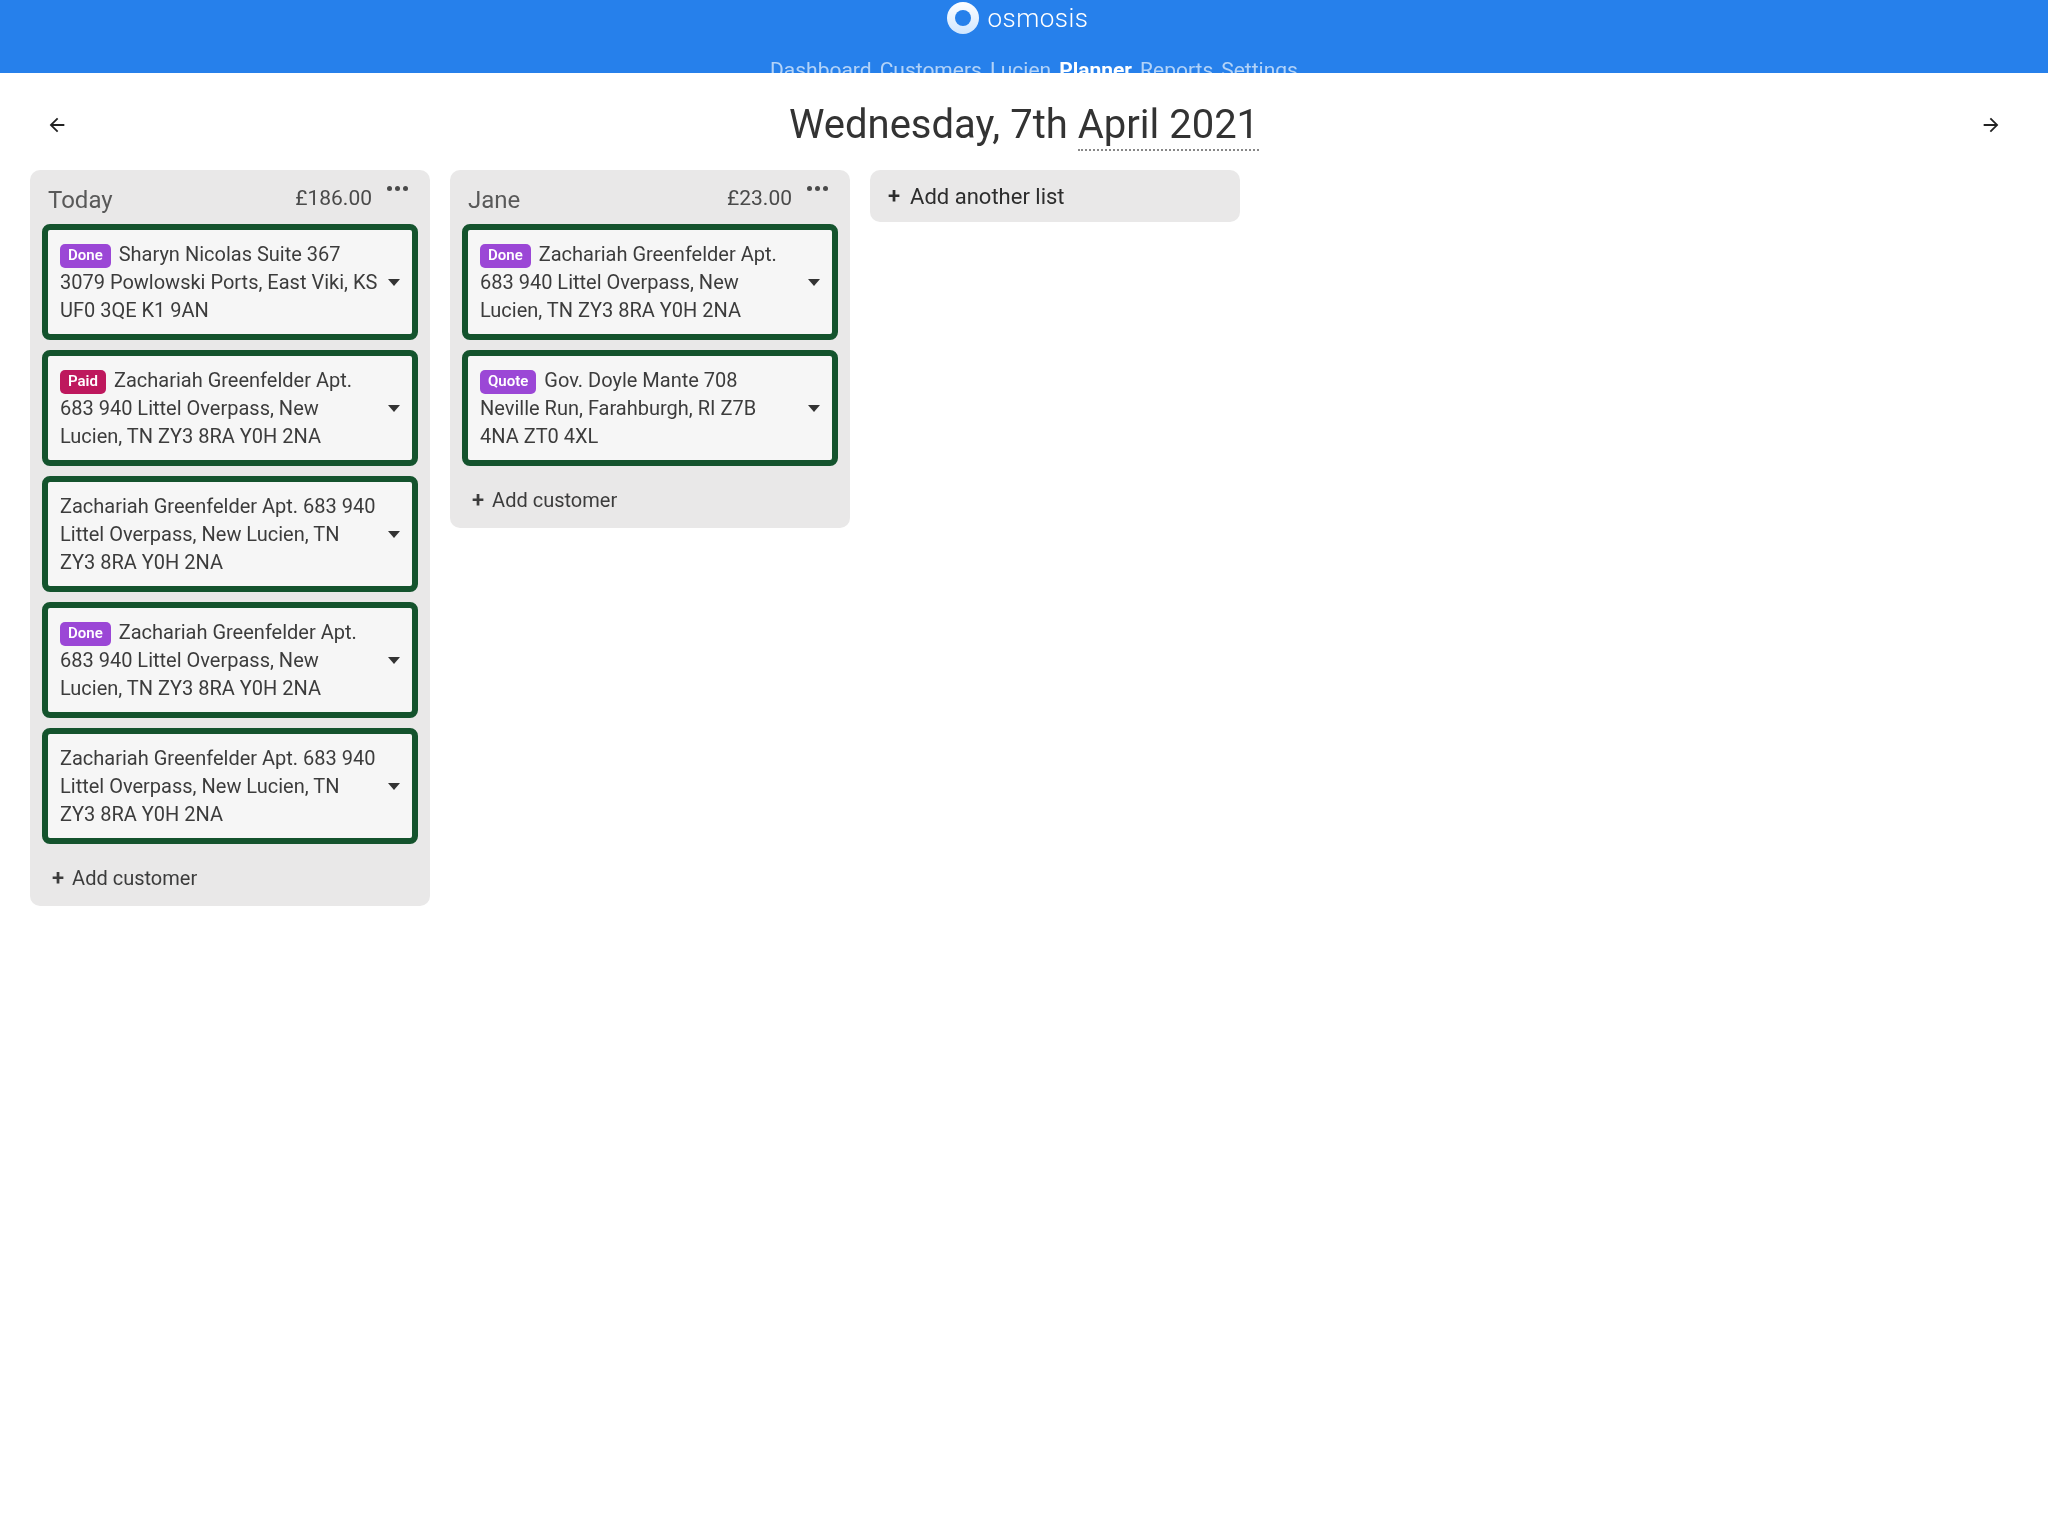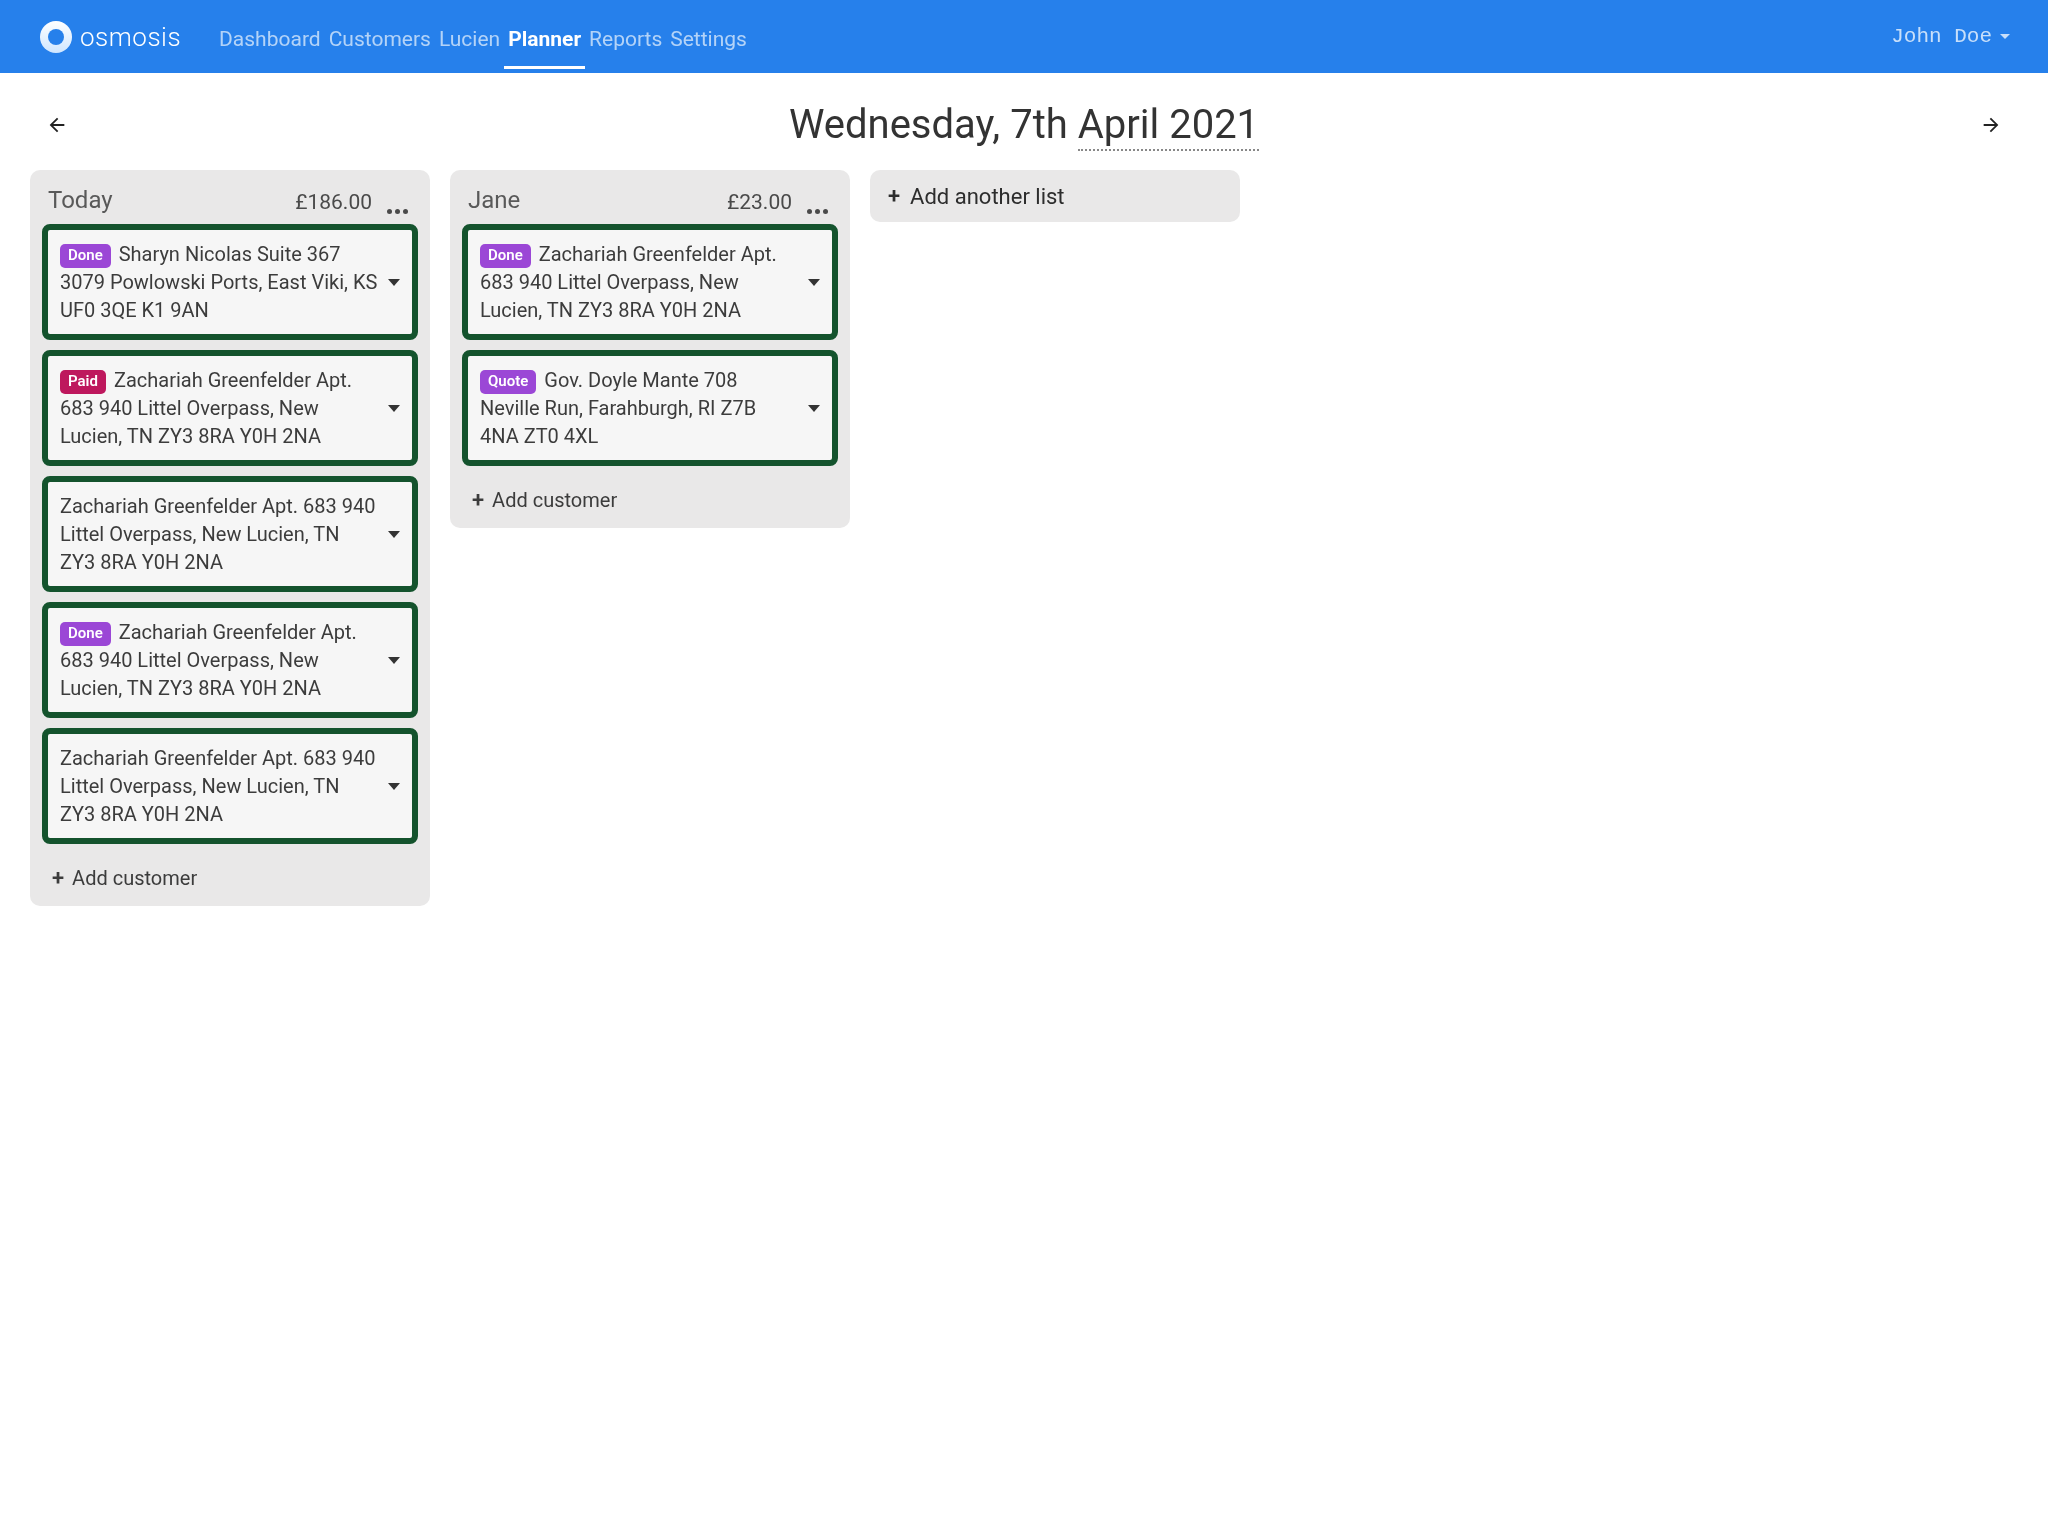--- a/index.html
+++ b/index.html
@@ -11,20 +11,21 @@
     background: #fff;
   }
 
   
   .navbar {
     background: #2680eb;
     height: 73px;
     display: flex;
     align-items: center;
     padding: 0 18px 0 38px;
+    flex-direction: column;
   }
   .brand {
     display: flex;
     align-items: center;
     gap: 6px;
     color: #fff;
     font-size: 26px;
     font-weight: 300;
     letter-spacing: 0.5px;
     margin-right: 34px;
@@ -101,21 +102,21 @@
   }
   .list {
     background: #e9e8e8;
     border-radius: 10px;
     width: 400px;
     flex-shrink: 0;
     padding: 12px 12px 14px;
   }
   .list-header {
     display: flex;
-    align-items: flex-end;
+    align-items: flex-start;
     padding: 4px 6px 10px;
     gap: 10px;
   }
   .list-title {
     font-size: 24px;
     color: #595959;
     font-weight: 400;
     flex: 1;
   }
   .list-total {

